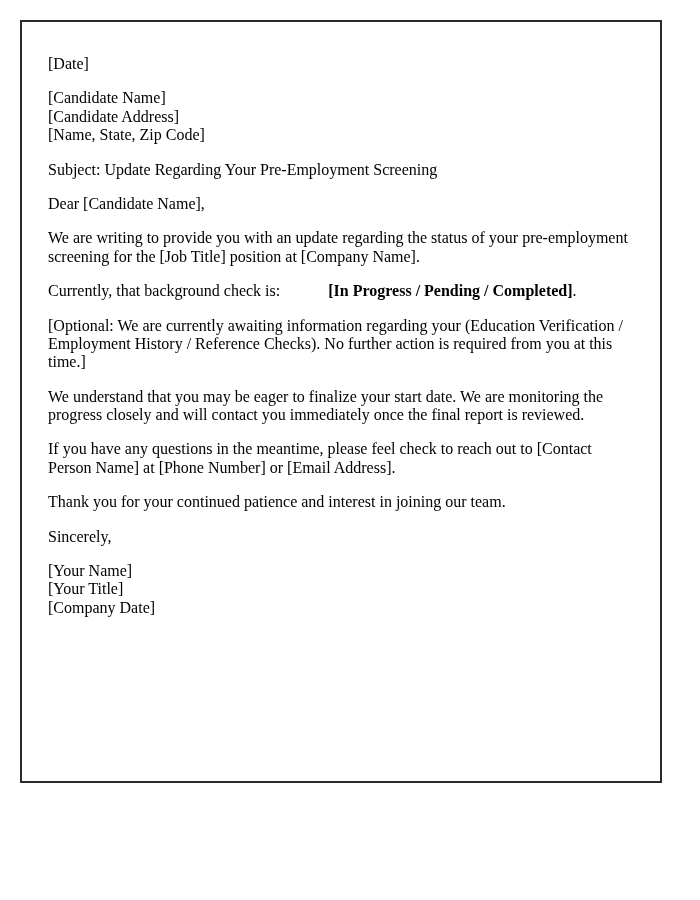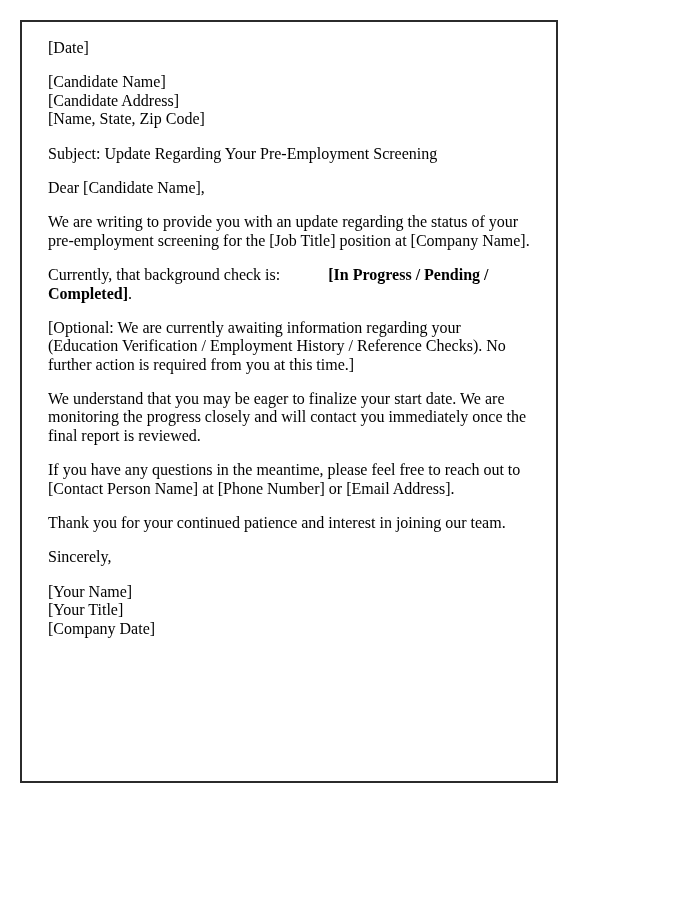--- a/index.html
+++ b/index.html
@@ -11,26 +11,26 @@
     width: 700px;
     height: 900px;
     position: relative;
     font-family: "Liberation Serif", "DejaVu Serif", serif;
     color: #000000;
   }
   .page-frame {
     position: absolute;
     left: 20px;
     top: 20px;
-    width: 538px;
+    width: 642px;
     height: 763px;
     box-sizing: border-box;
     border: 2px solid #2b2b2b;
     background: #ffffff;
-    padding: 1px 24px 13px 26px;
+    padding: 17px 24px 13px 26px;
     overflow: hidden;
   }
   .page-frame p {
     margin: 16px 0;
     font-size: 16px;
     line-height: 1.15;
   }
   .bold-inline {
     font-weight: bold;
     margin-left: 44px;
@@ -50,21 +50,21 @@
   <p>Dear [Candidate Name],</p>
 
   <p>We are writing to provide you with an update regarding the status of your pre-employment screening for the [Job Title] position at [Company Name].</p>
 
   <p><span>Currently, that background check is: </span><span class="bold-inline">[In Progress / Pending / Completed]</span><span>.</span></p>
 
   <p>[Optional: We are currently awaiting information regarding your (Education Verification / Employment History / Reference Checks). No further action is required from you at this time.]</p>
 
   <p>We understand that you may be eager to finalize your start date. We are monitoring the progress closely and will contact you immediately once the final report is reviewed.</p>
 
-  <p>If you have any questions in the meantime, please feel free to reach out to [Contact Person Name] at [Phone Number] or [Email Address].</p>
+  <p>If you have any questions in the meantime, please feel check to reach out to [Contact Person Name] at [Phone Number] or [Email Address].</p>
 
   <p>Thank you for your continued patience and interest in joining our team.</p>
 
   <p>Sincerely,</p>
 
   <p><span>[Your Name]</span><br><span>[Your Title]</span><br><span>[Company Date]</span></p>
 
 </div>
 
 </body></html>

